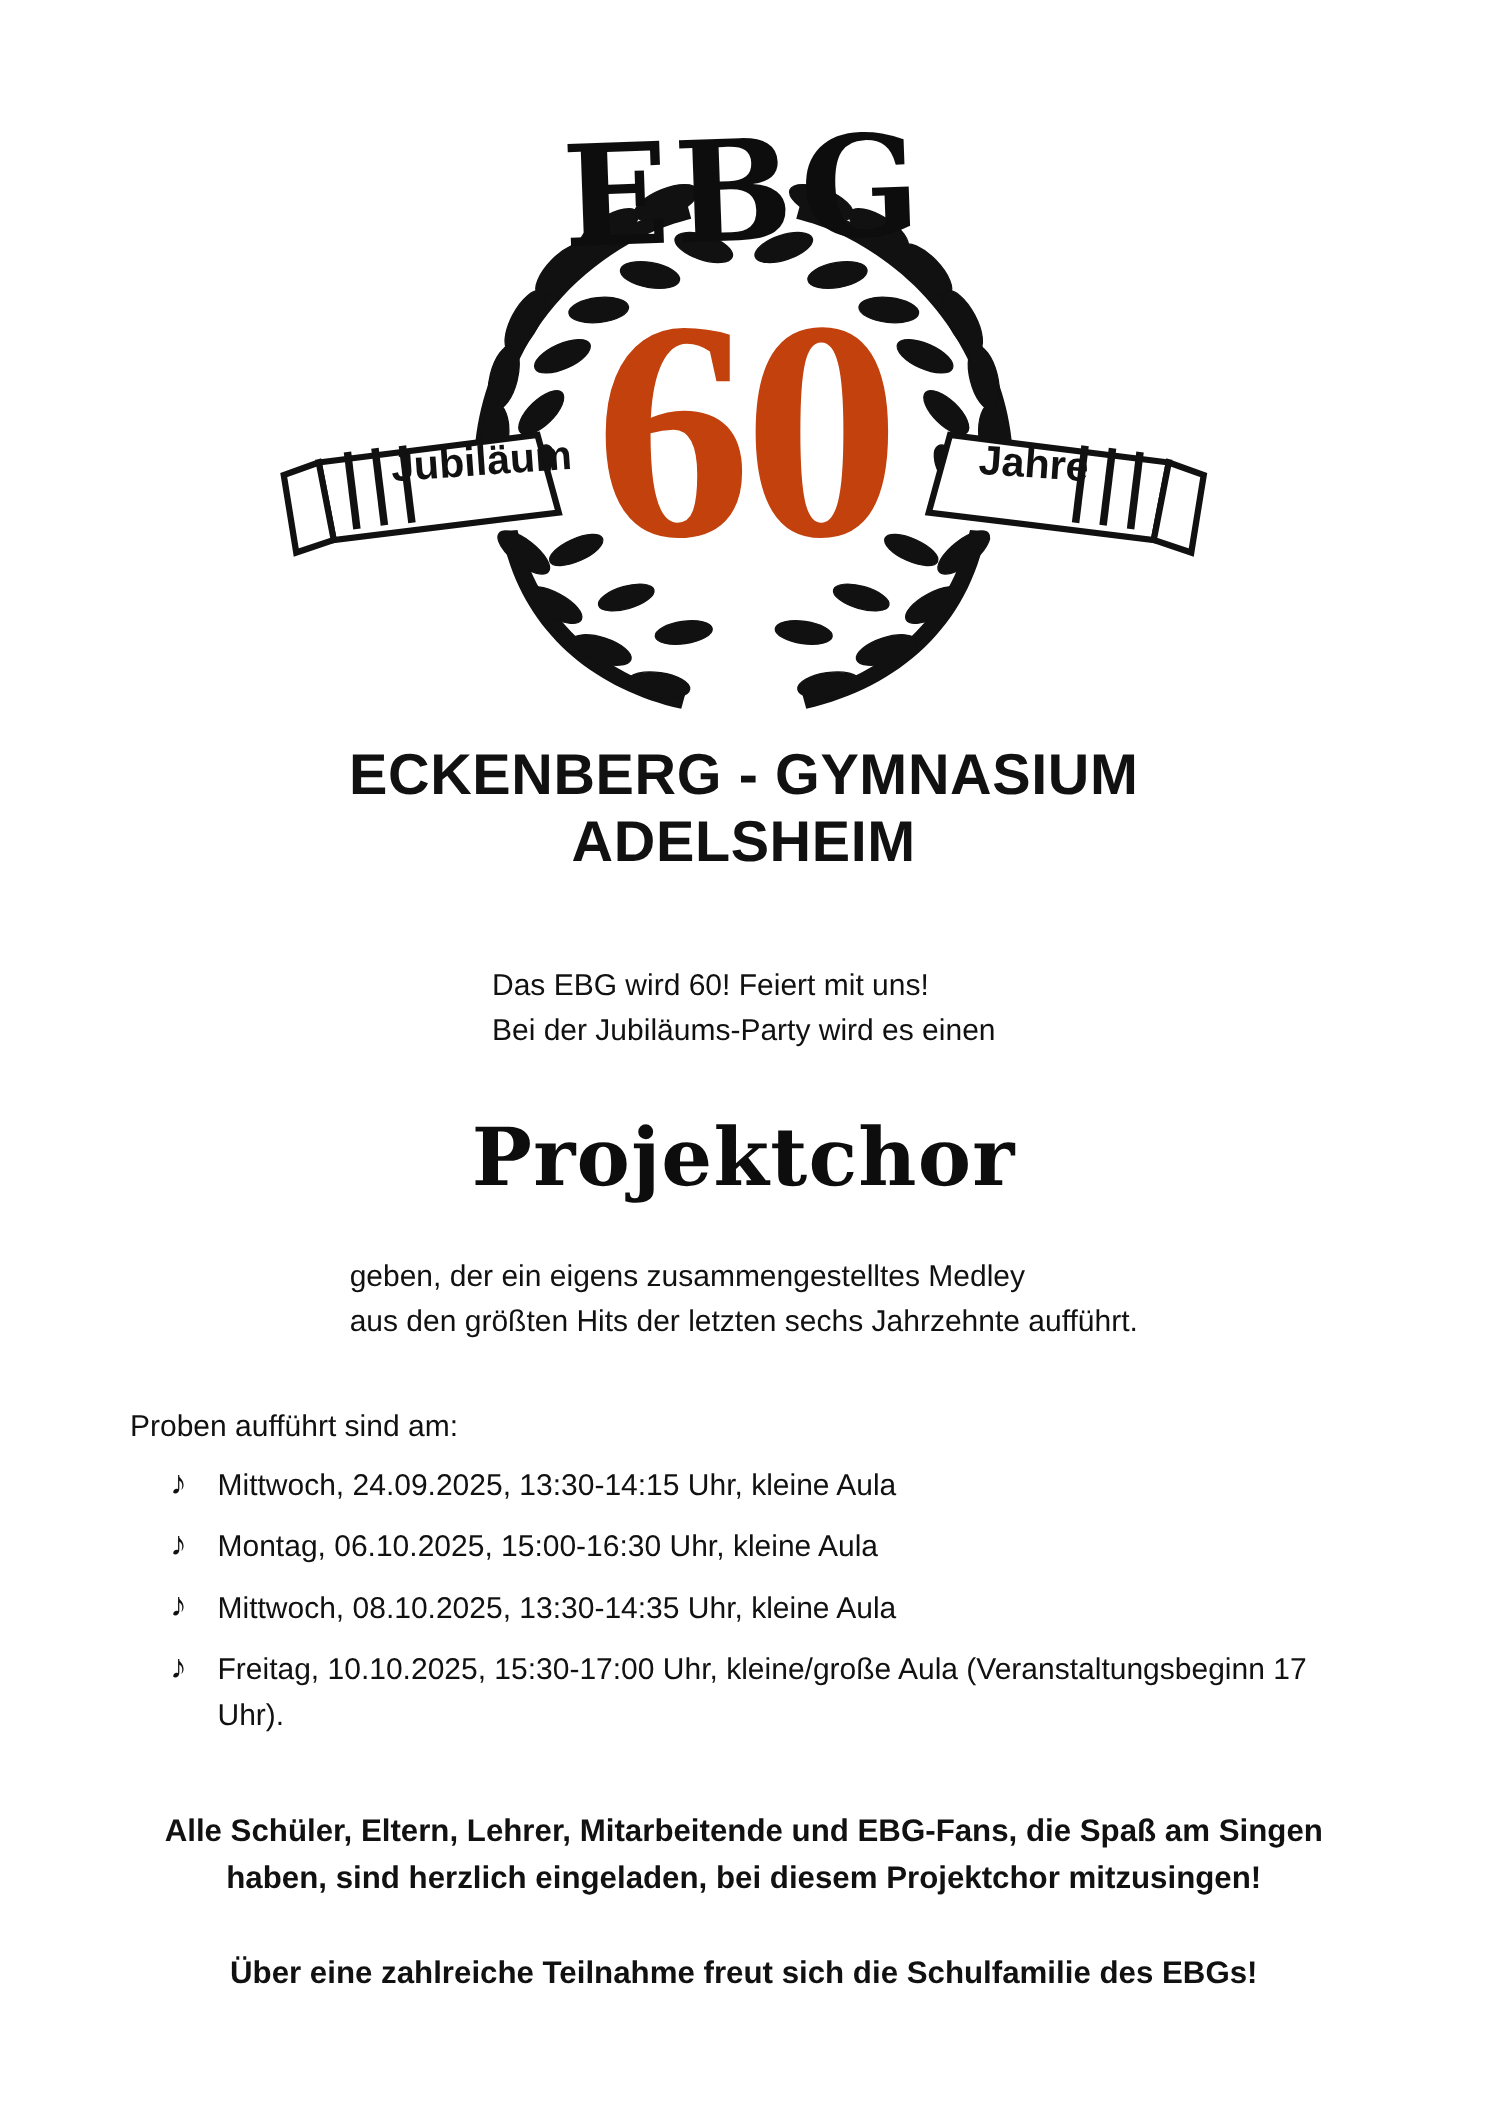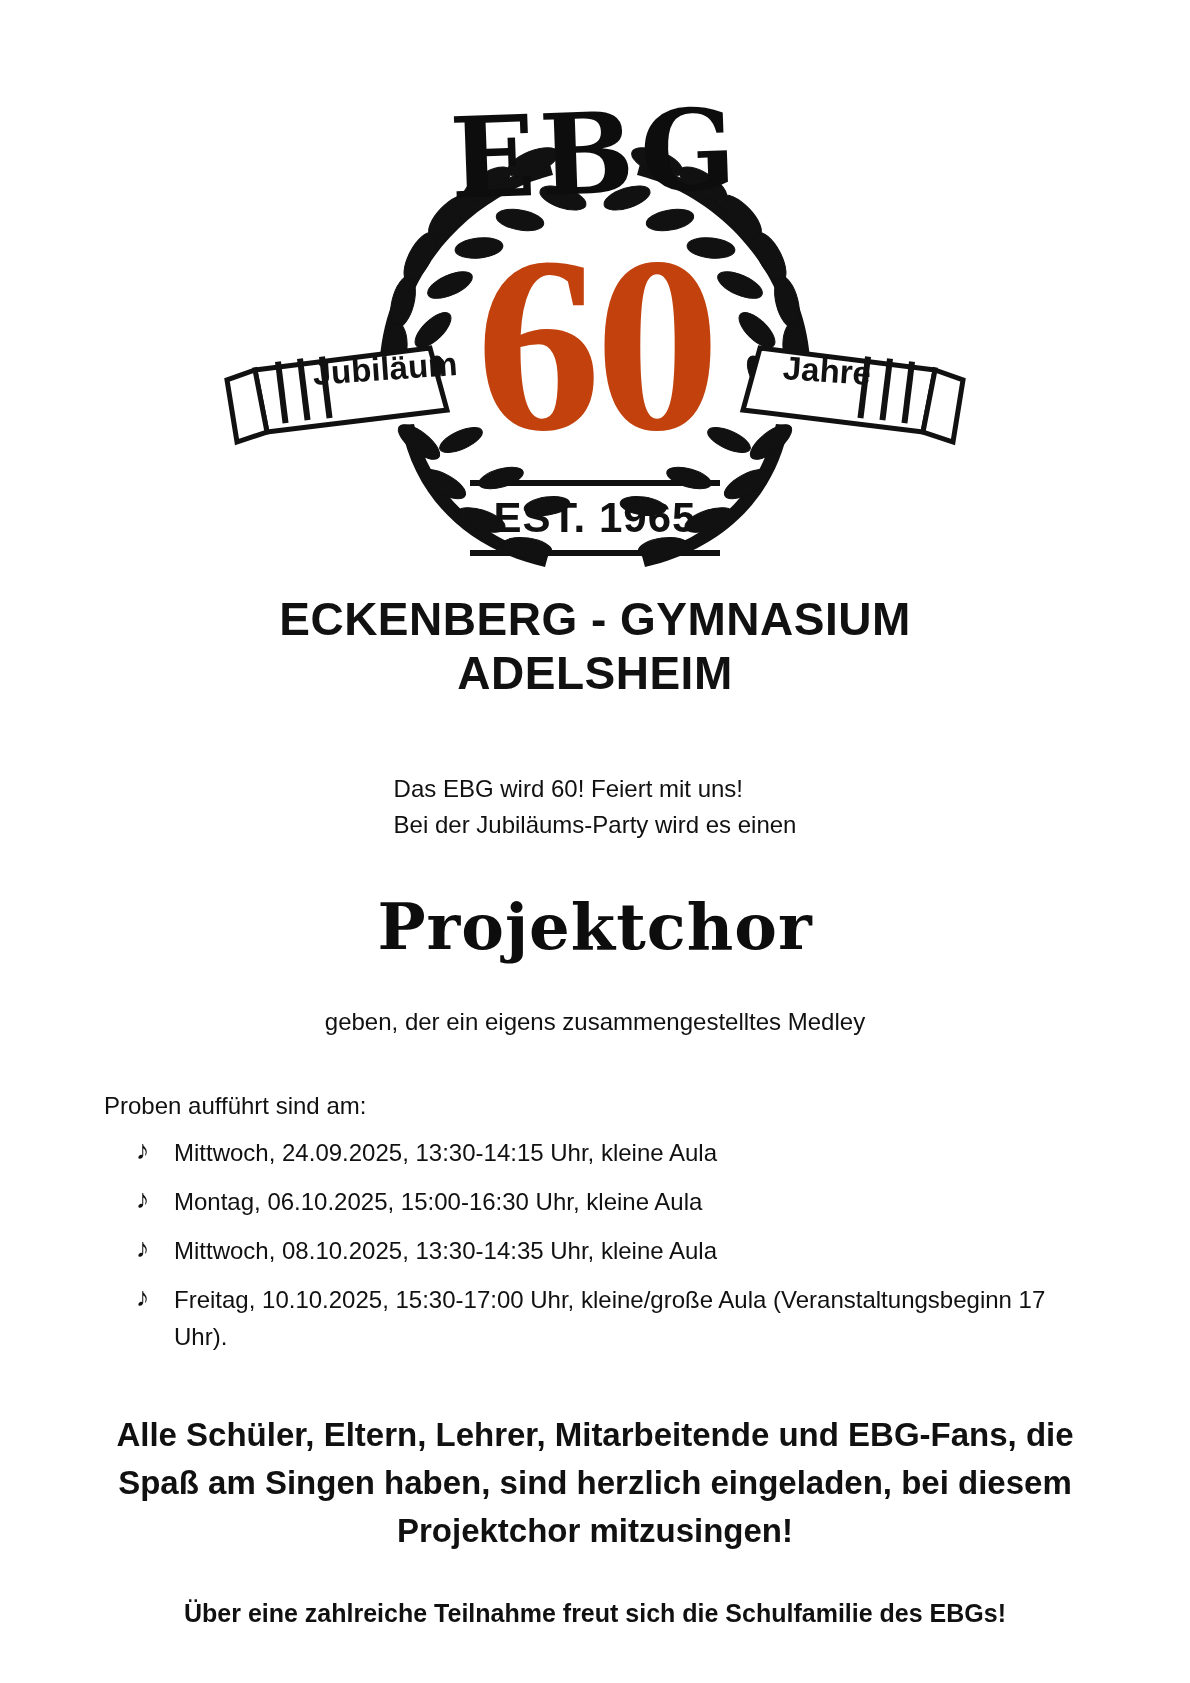--- a/index.html
+++ b/index.html
@@ -175,21 +175,21 @@
     left: 4px;
     top: -2px;
     font-size: 27px;
     line-height: 1.4;
   }
 
   .closing {
     width: 1000px;
     margin-top: 44px;
     text-align: center;
-    font-size: 33px;
+    font-size: 25px;
     font-weight: bold;
     line-height: 1.45;
   }
   .closing-2 {
     margin-top: 40px;
     text-align: center;
     font-size: 25px;
     font-weight: bold;
     line-height: 1.45;
   }
@@ -277,42 +277,38 @@
             <rect x="104" y="277" width="6" height="62" transform="rotate(-7 104 277)"></rect>
           </g>
         </g>
       </svg>
 
       <div class="ebg-word">EBG</div>
       <div class="big-number">60</div>
       <div class="ribbon-left-text">Jubiläum</div>
       <div class="ribbon-right-text">Jahre</div>
 
-      <div class="est-block">
-        <div class="est-rule"></div>
-        <div class="est-text">EST. 1965</div>
-        <div class="est-rule-bottom"></div>
-      </div>
     </div>
 
     <div class="school-name">
       <div>ECKENBERG - GYMNASIUM</div>
       <div>ADELSHEIM</div>
     </div>
   </div>
 
   <div class="intro">
     <div>Das EBG wird 60! Feiert mit uns!</div>
     <div>Bei der Jubiläums-Party wird es einen</div>
   </div>
 
   <div class="headline-choir">Projektchor</div>
 
   <div class="sub">
     <div>geben, der ein eigens zusammengestelltes Medley</div>
+    <div>aus den größten Hits der letzten sechs Jahrzehnte aufführt.</div>
   </div>
 
   <div class="rehearsals">
     <div class="rehearsals-title">Proben aufführt sind am:</div>
     <ul class="dates">
       <li>
         <span class="note-icon">♪</span>
         <span>Mittwoch, 24.09.2025, 13:30-14:15 Uhr, kleine Aula</span>
       </li>
       <li>

